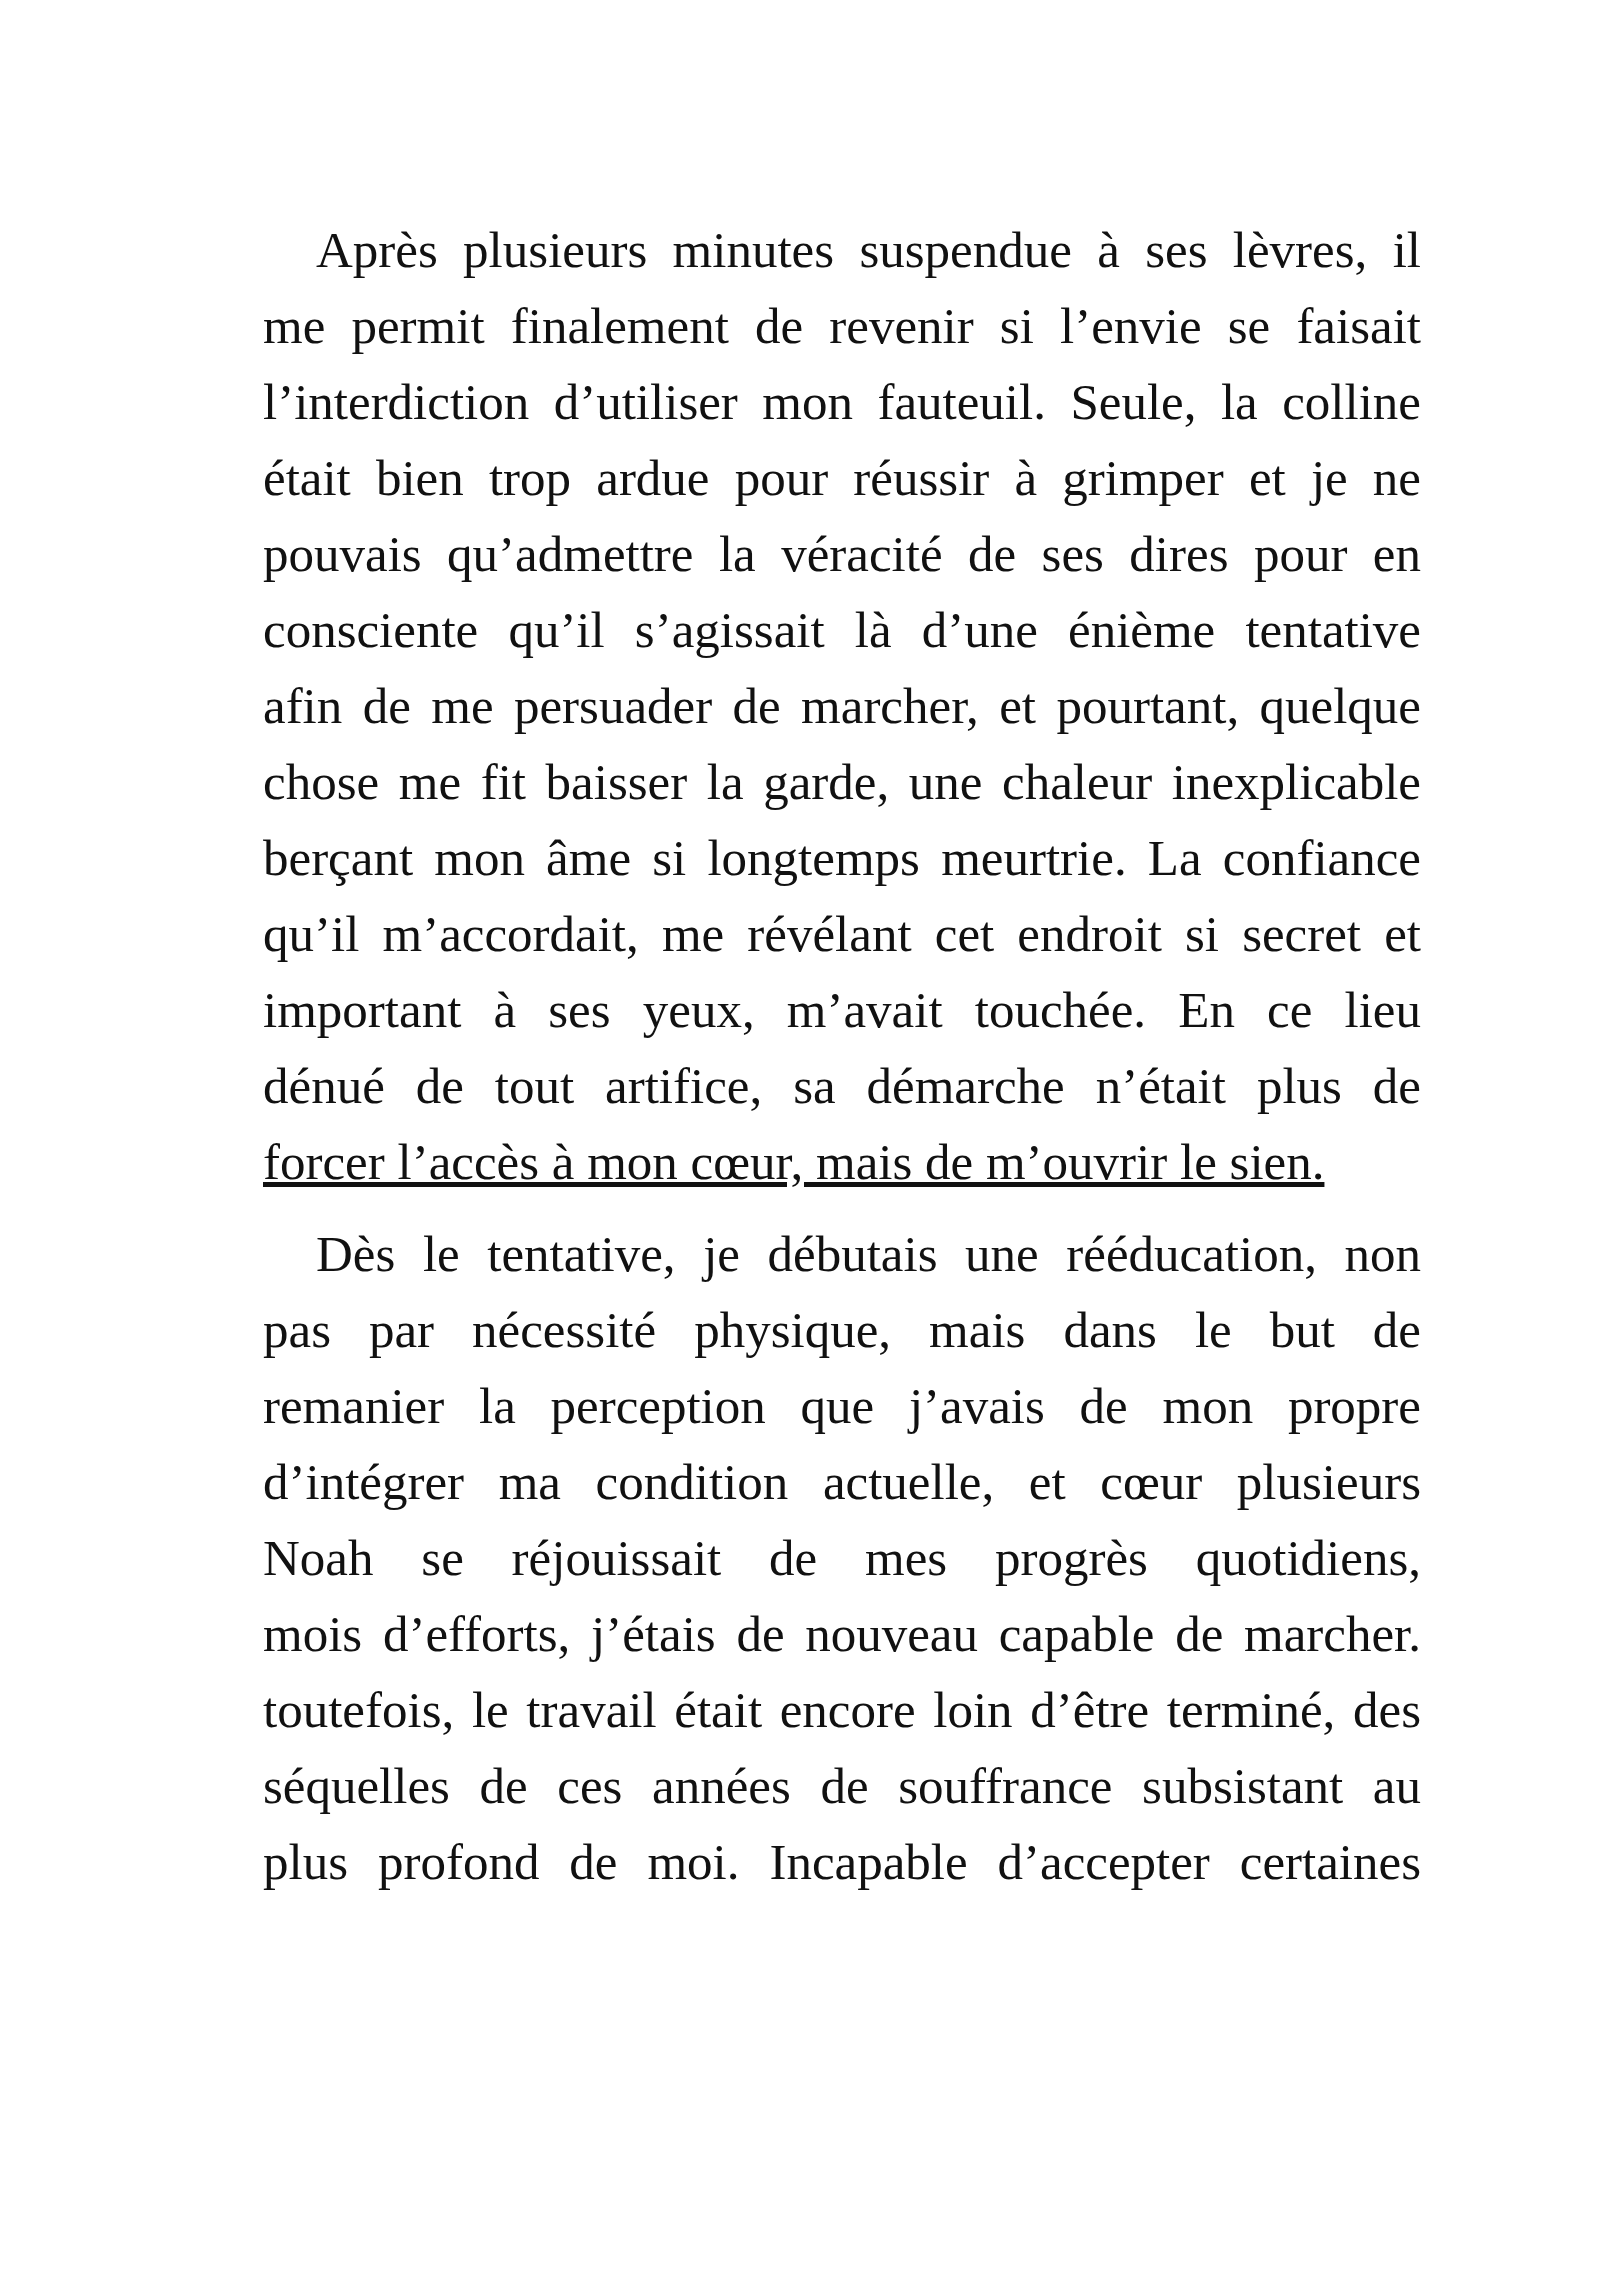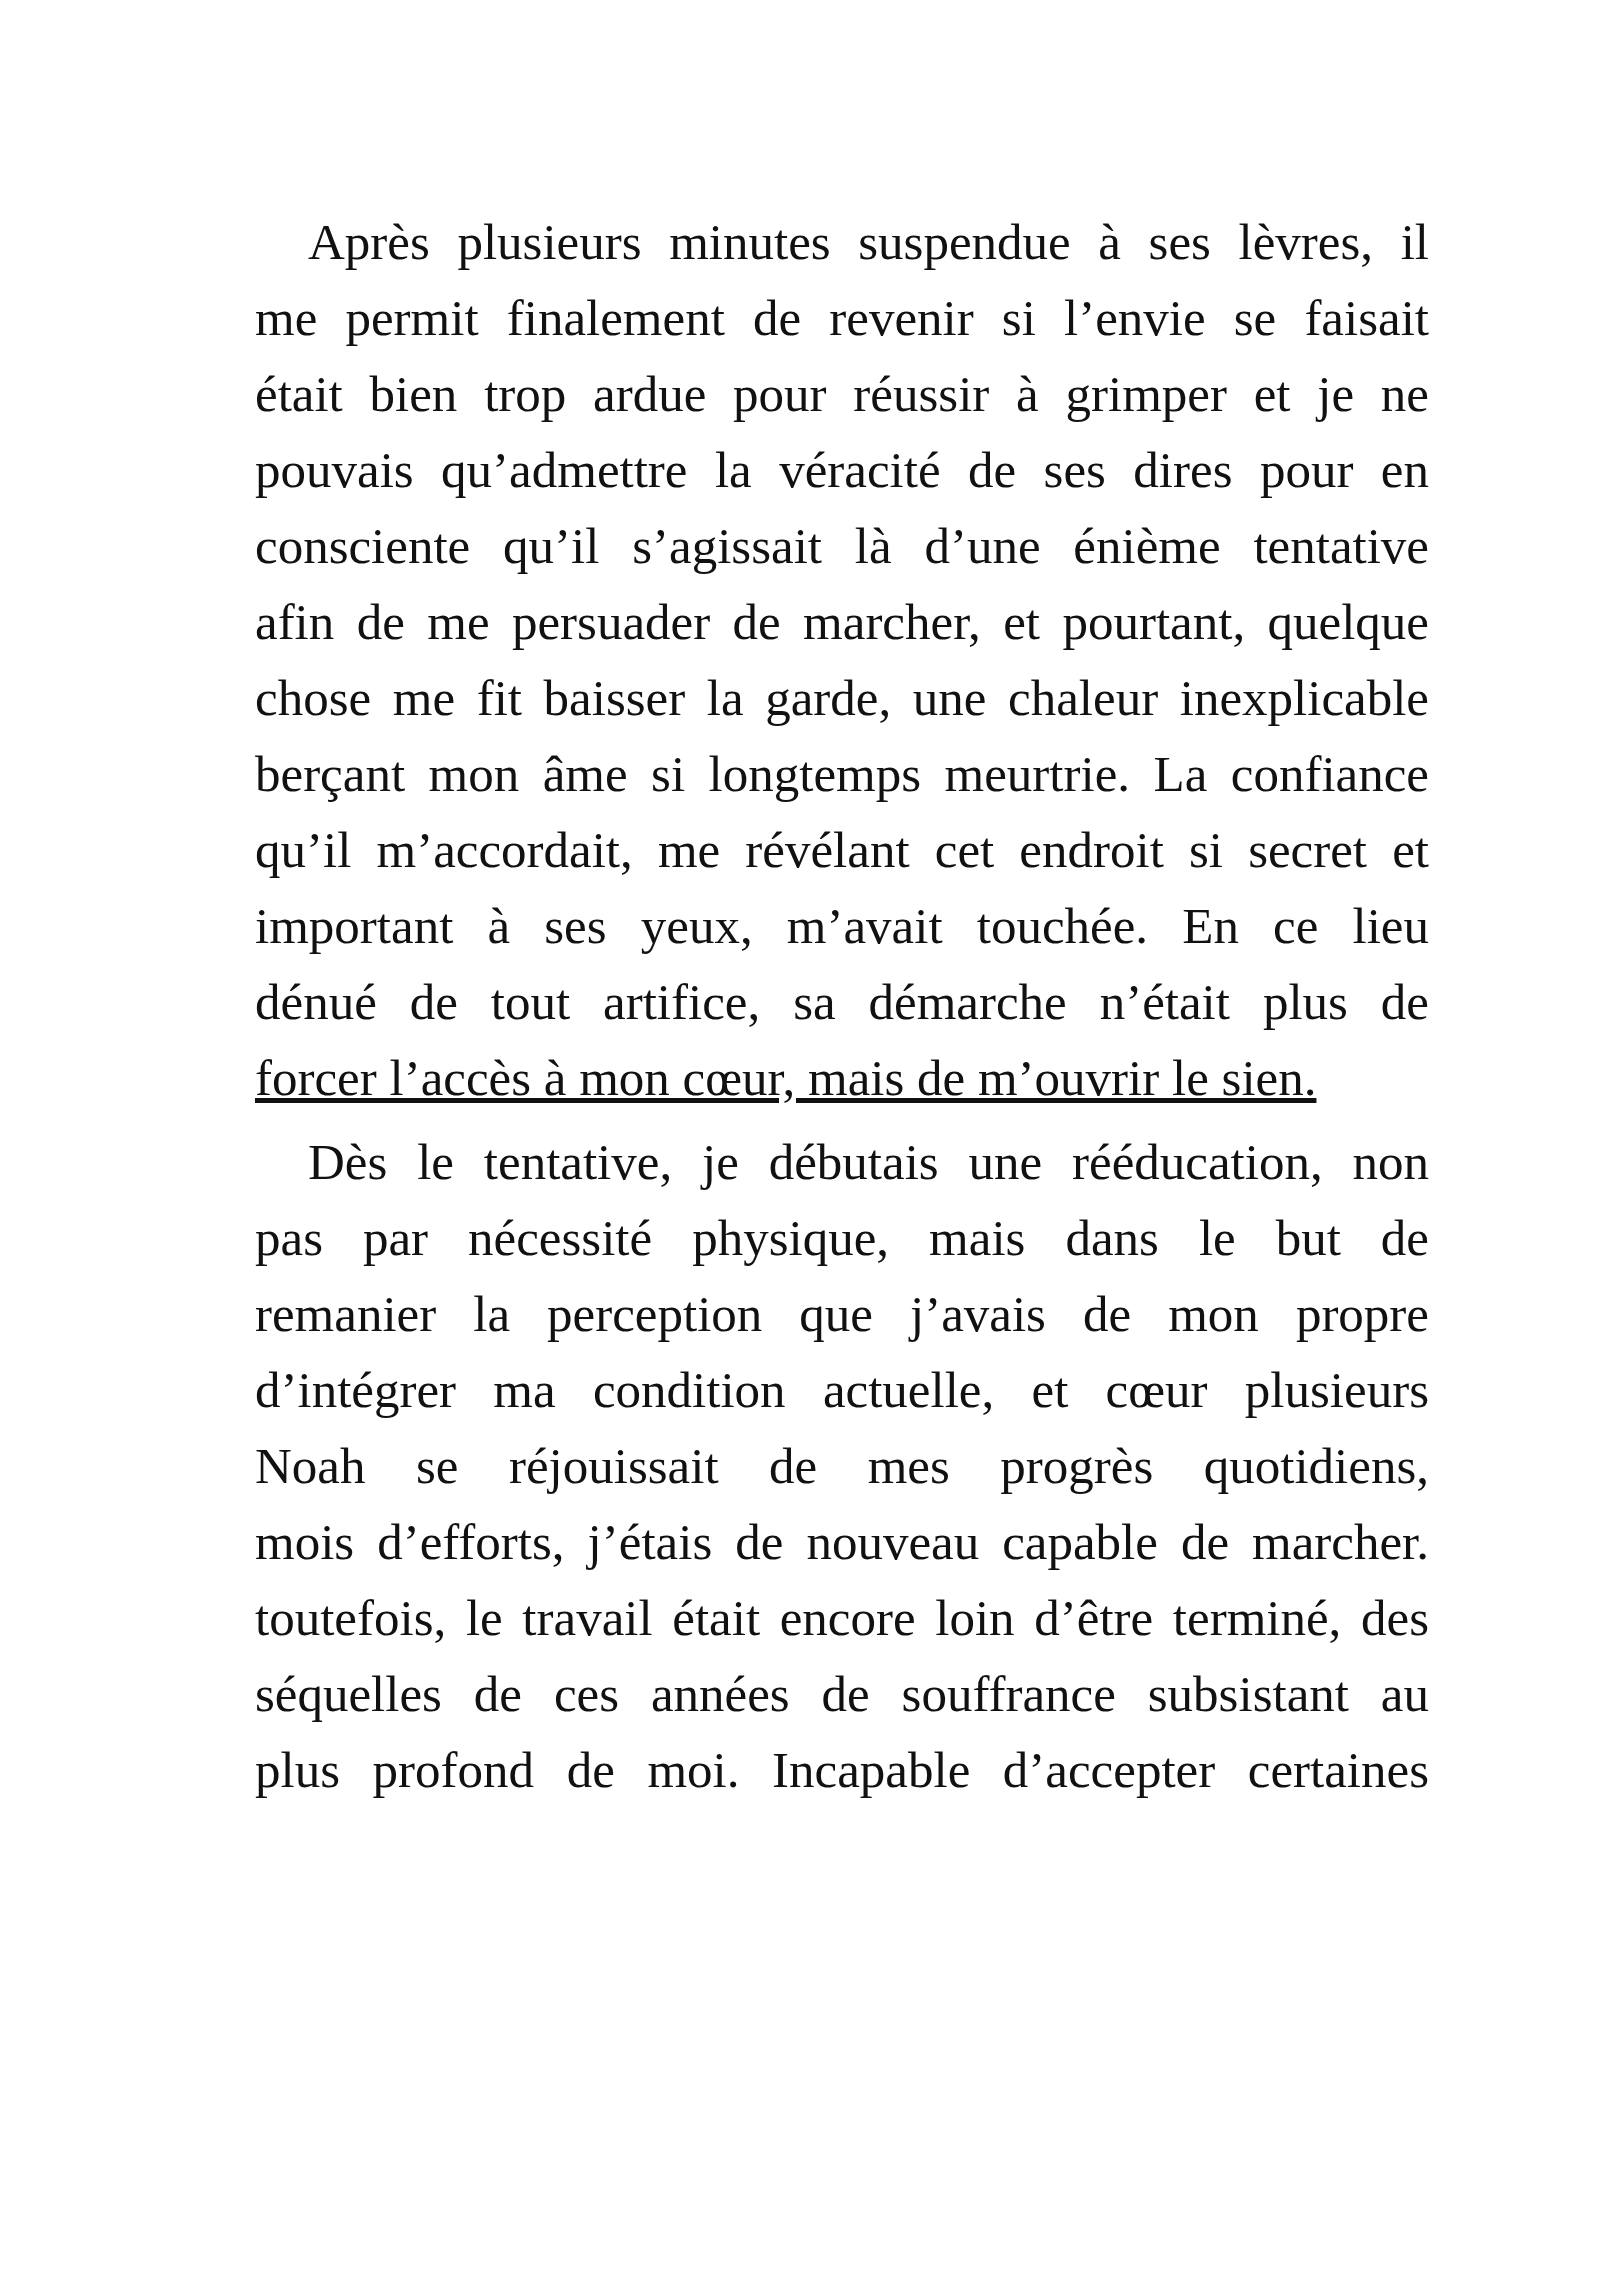--- a/index.html
+++ b/index.html
@@ -8,32 +8,33 @@
       position: absolute;
       left: 194px;
       top: 196px;
       width: 1243px;
       font-family: "Liberation Serif", "DejaVu Serif", serif;
       font-size: 51px;
       line-height: 76px;
       color: #111111;
       text-align: justify;
     }
-    .para { margin: 8px; text-indent: 53px; }
+    .para { margin: 16px; text-indent: 53px; }
     .line { display: block; text-align: justify; text-align-last: justify; white-space: nowrap; }
     .line.last { text-align-last: left; text-decoration: underline; }
     .line.indent { padding-left: 53px; }
   </style>
 </head>
 <body>
 
 <div class="page">
   <div class="para">
     <span class="line indent">Après plusieurs minutes suspendue à ses lèvres, il</span>
     <span class="line">me permit finalement de revenir si l’envie se faisait</span>
+    <span class="line">l’interdiction d’utiliser mon fauteuil. Seule, la colline</span>
     <span class="line">était bien trop ardue pour réussir à grimper et je ne</span>
     <span class="line">pouvais qu’admettre la véracité de ses dires pour en</span>
     <span class="line">consciente qu’il s’agissait là d’une énième tentative</span>
     <span class="line">afin de me persuader de marcher, et pourtant, quelque</span>
     <span class="line">chose me fit baisser la garde, une chaleur inexplicable</span>
     <span class="line">berçant mon âme si longtemps meurtrie. La confiance</span>
     <span class="line">qu’il m’accordait, me révélant cet endroit si secret et</span>
     <span class="line">important à ses yeux, m’avait touchée. En ce lieu</span>
     <span class="line">dénué de tout artifice, sa démarche n’était plus de</span>
     <span class="line last">forcer l’accès à mon cœur, mais de m’ouvrir le sien.</span>

